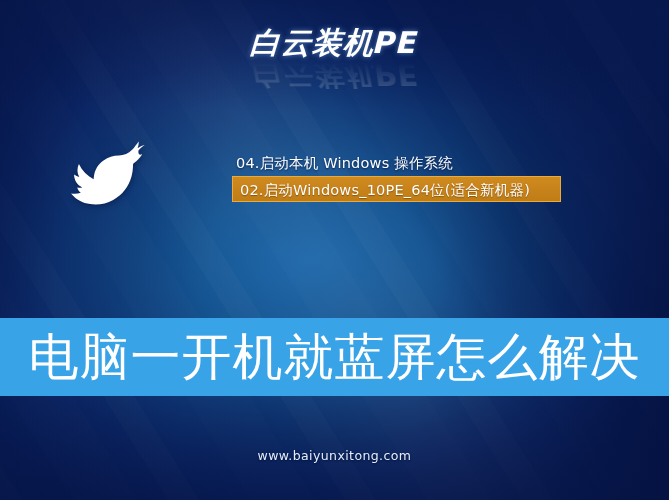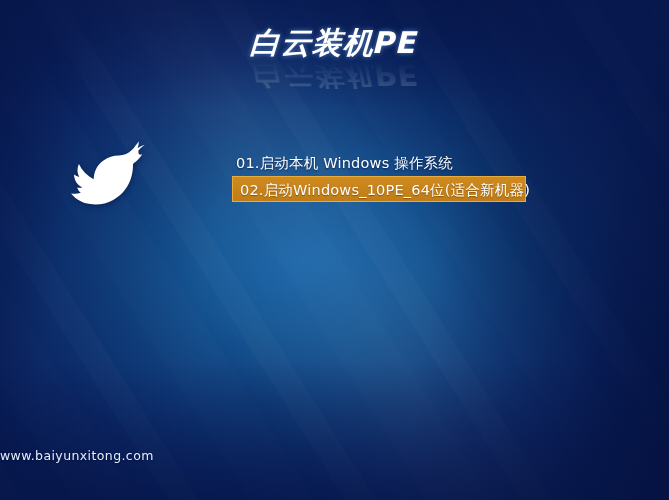--- a/index.html
+++ b/index.html
@@ -136,25 +136,24 @@
     color: #ffffff;
     white-space: nowrap;
     padding-left: 4px;
     letter-spacing: 0.2px;
     text-shadow: 0 1px 2px rgba(2,14,55,0.7);
   }
   .menu-item.sel {
     background: linear-gradient(180deg, #cf8a1f 0%, #c07d16 100%);
     border: 1px solid #e9ab3c;
     box-sizing: border-box;
-    width: 294px;
+    width: 329px;
     padding-left: 7px;
     color: #ffffff;
     text-shadow: 0 1px 1px rgba(90,55,5,0.6);
-    text-align: right;
   }
 
   
   .banner {
     position: absolute;
     left: 0;
     top: 318px;
     width: 669px;
     height: 78px;
     background: #39a3e8;
@@ -171,21 +170,21 @@
     line-height: 1;
     white-space: nowrap;
   }
 
   
   .footer {
     position: absolute;
     left: 0;
     top: 448px;
     width: 669px;
-    text-align: left;
+    text-align: center;
     font-size: 12.5px;
     color: #e4eefb;
     letter-spacing: 0.4px;
     text-shadow: 0 1px 2px rgba(2,14,55,0.8);
   }
 </style>
 </head>
 <body>
 
 <div id="screen">
@@ -207,20 +206,23 @@
       <path fill="#ffffff" d="M70.5,12.5c1.6-2.3,3.8-4.2,6.2-5.6c-2.6,0.6-5,1.8-7.1,3.4c0.9-2.3,1.2-4.6,1.1-6.9
         c-2.3,2.8-4.2,5.9-6.6,8.4c-3.6,3.7-8.1,5.6-13.2,5.7c-5.6,0.1-10.8,1.6-15.4,4.9c-5.6,4-8.8,9.4-9.6,16.2
         c-0.1,0.8-0.2,1.6-0.3,2.6c-6.6-3.6-11.5-8.6-14.7-15.2c-2,4.4-1.9,8.7,0.4,12.9c-1.9-0.4-3.6-1.2-5.2-2.3
         c-0.1,5.4,3,10.4,8.1,12.9c-1.7,0.3-3.3,0.3-5-0.1c0.6,2.2,1.8,4,3.6,5.4c-3.1,1.1-6.3,1.3-9.6,0.7c0.1,0.2,0.2,0.4,0.3,0.5
         c4.9,5.8,11.1,9.1,18.6,10.1c8.1,1.1,15.9-0.2,23.1-4.2c9.4-5.2,15.4-13.1,18.3-23.4c1.1-3.9,1.5-7.8,1.5-11.8
         c0-0.6,0.2-1,0.7-1.4c3.2-2.4,5.9-5.3,8.2-8.6c0.1-0.2,0.2-0.3,0.3-0.6C71.5,18.1,69.9,15.6,70.5,12.5z"></path>
     </svg>
   </div>
 
   <div class="menu">
-    <div class="menu-item">01.启动本机 Windows 操作系统</div>
+    <div class="menu-item">04.启动本机 Windows 操作系统</div>
     <div class="menu-item sel">02.启动Windows_10PE_64位(适合新机器)</div>
   </div>
 
+  <div class="banner">
+    <div class="banner-text">电脑一开机就蓝屏怎么解决</div>
+  </div>
 
   <div class="footer">www.baiyunxitong.com</div>
 
 </div>
 
 </body></html>

